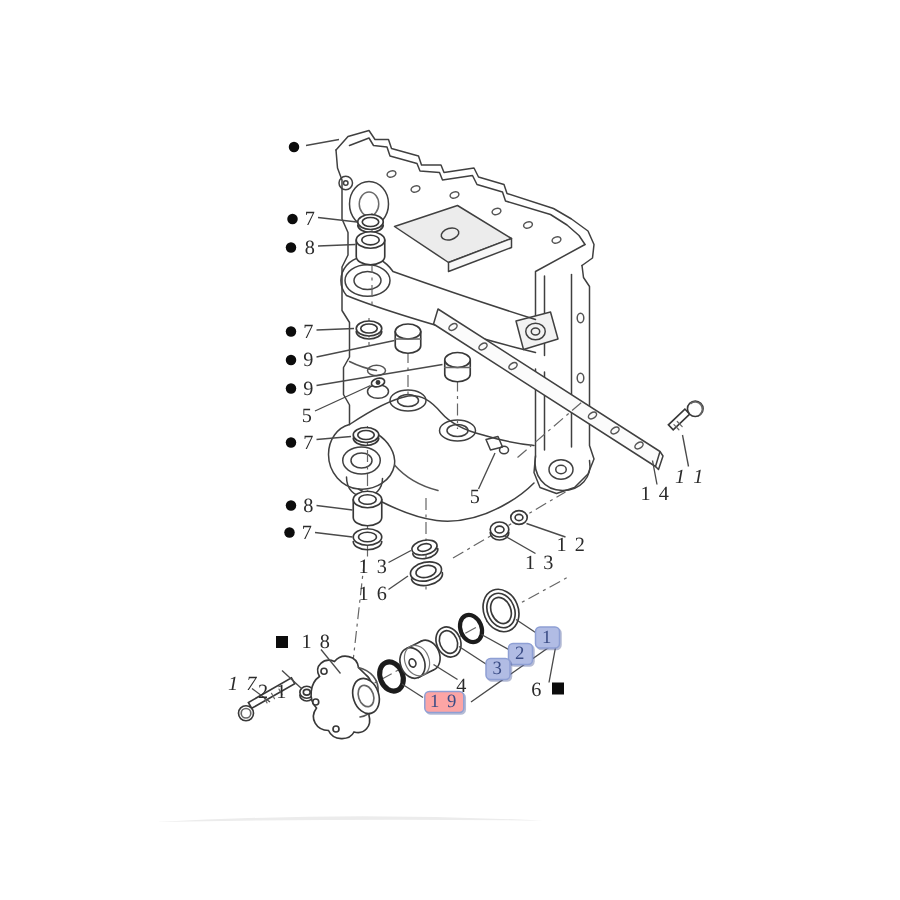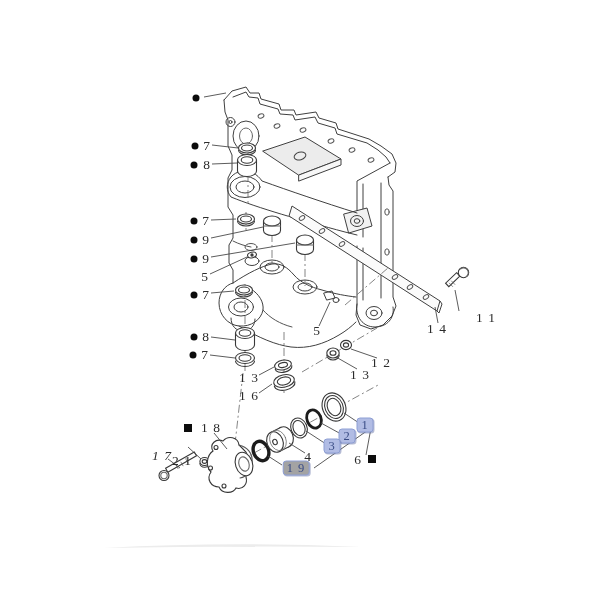--- a/index.html
+++ b/index.html
@@ -300,27 +300,27 @@
       <span class="marker dot" style="left: 194px; top: 337px;"></span>
       <span class="num" style="left: 206px; top: 337px;">8</span>
       <span class="marker dot" style="left: 193px; top: 355px;"></span>
       <span class="num" style="left: 205px; top: 355px;">7</span>
       <span class="num" style="left: 249px; top: 378px;">1 3</span>
       <span class="num" style="left: 249px; top: 396px;">1 6</span>
       <span class="num" style="left: 317px; top: 331px;">5</span>
       <span class="num" style="left: 360px; top: 375px;">1 3</span>
       <span class="num" style="left: 381px; top: 363px; font-family: Liberation Serif, serif;">1 2</span>
       <span class="num" style="left: 437px; top: 329px; text-align: right;">1 4</span>
-      <span class="num" style="left: 486px; top: 318px;">1 1</span>
+      <span class="num" style="left: 460px; top: 318px; font-style: italic;">1 1</span>
       <span class="marker square" style="left: 188px; top: 428px;"></span>
       <span class="num" style="left: 211px; top: 428px;">1 8</span>
       <span class="num" style="left: 182px; top: 444px; margin-top: 17px;">2 1</span>
       <span class="num" style="left: 162px; top: 456px; font-style: italic;">1 7</span>
       <span class="num" style="left: 308px; top: 457px;">4</span>
       <span class="marker square" style="left: 372px; top: 459px;"></span>
       <span class="num" style="left: 358px; top: 460px;">6</span>
       <span class="badge" style="background: rgb(177, 188, 228); border: 1px solid rgb(142, 159, 212); color: rgb(58, 76, 133); left: 365px; top: 425px;">1</span>
       <span class="badge" style="background: rgb(177, 188, 228); border: 1px solid rgb(142, 159, 212); color: rgb(58, 76, 133); left: 347px; top: 436px;">2</span>
       <span class="badge" style="background: rgb(177, 188, 228); border: 1px solid rgb(142, 159, 212); color: rgb(58, 76, 133); left: 332px; top: 446px;">3</span>
-      <span class="badge" style="background: #a3a3a3; border: 1px solid rgb(142, 159, 212); color: rgb(58, 76, 133); left: 296px; top: 468px;">1 9</span>
+      <span class="badge" style="background: #fca5a5; border: 1px solid rgb(142, 159, 212); color: rgb(58, 76, 133); left: 296px; top: 468px;">1 9</span>
     </div>
 
 </div>
 
 </body></html>

